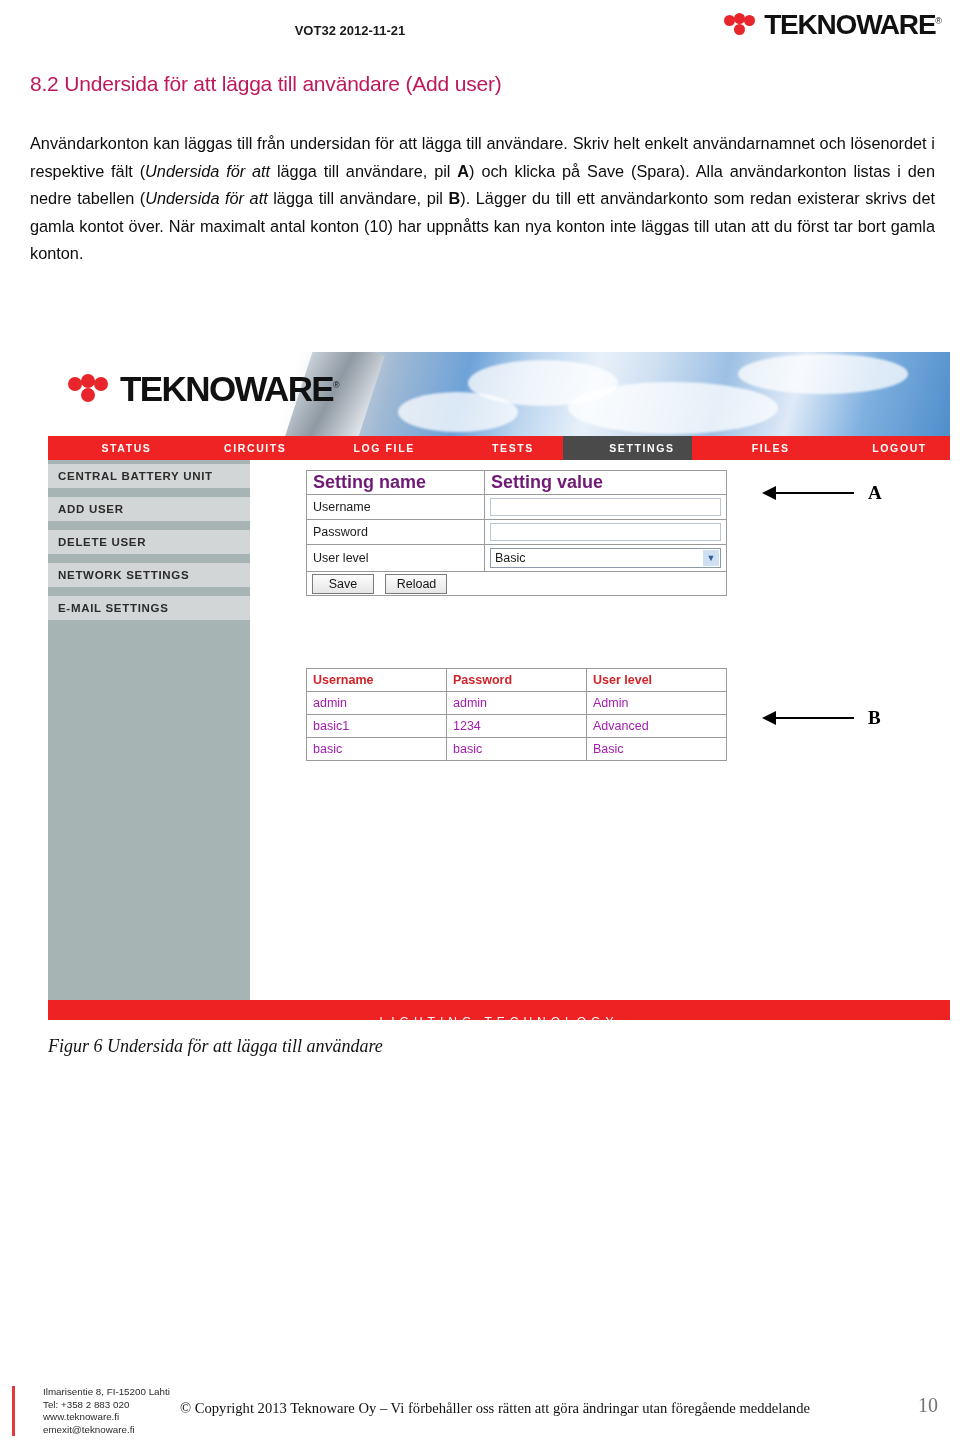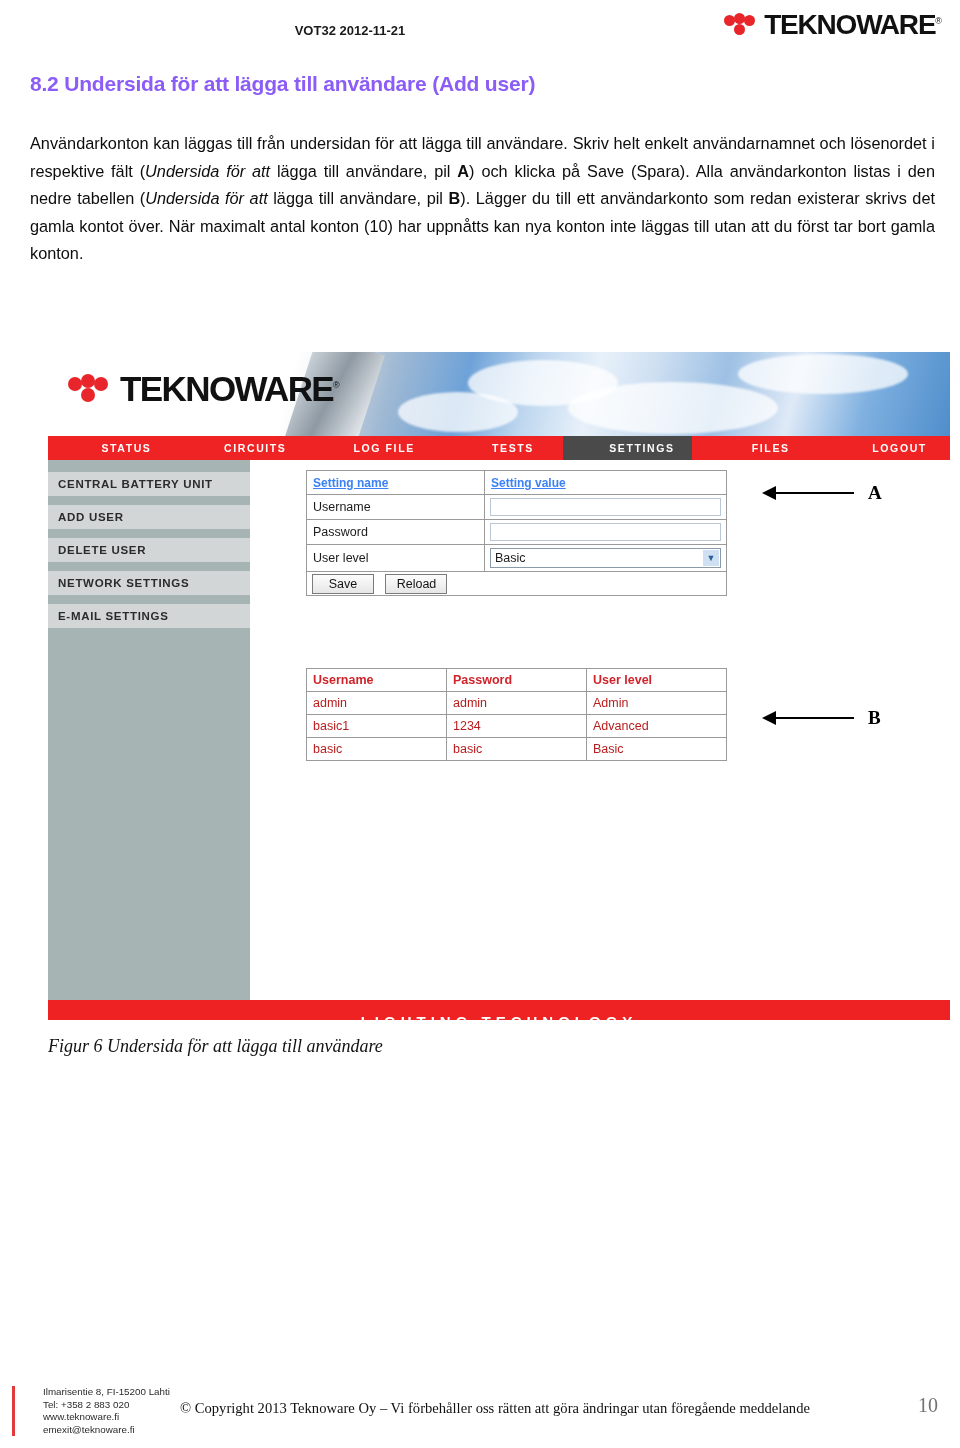--- a/index.html
+++ b/index.html
@@ -52,21 +52,21 @@
     color: #111; line-height: 1;
   }
   .brand-reg {
     font-size: 9px; vertical-align: super; font-weight: normal;
     letter-spacing: 0;
   }
 
   
   .section-heading {
     position: absolute; left: 30px; top: 58px; width: 880px;
-    font-size: 21px; font-weight: bold; color: #8b5cf6;
+    font-size: 21px; font-weight: normal; color: #be185d;
     letter-spacing: -.2px;
   }
 
   
   .body-copy {
     position: absolute; left: 30px; top: 114px; width: 905px;
     font-size: 16.3px; line-height: 27.5px; color: #0d0d0d;
     text-align: justify;
   }
   .body-copy i { font-style: italic; }
@@ -130,21 +130,21 @@
     color: #ffffff; font-size: 10.5px; font-weight: bold;
     letter-spacing: 1.6px;
     padding-left: 28px;
   }
   .fig-nav .nav-item.active { background: #4a4a4a; }
 
   
   .fig-sidebar {
     position: absolute; left: 0; top: 108px; width: 202px; height: 540px;
     background: #a7b4b4;
-    padding-top: 12px;
+    padding-top: 4px;
   }
   .side-item {
     height: 24px; margin-bottom: 9px;
     background: #d3d6d6;
     display: flex; align-items: center;
     padding-left: 10px;
     font-size: 11.5px; font-weight: bold; letter-spacing: .7px;
     color: #2b2b2b;
   }
 
@@ -164,21 +164,21 @@
   }
   .settings-table td {
     border: 1px solid #9a9a9a;
     height: 24px;
     padding: 0 6px;
     font-size: 12.5px;
     color: #1c1c1c;
     vertical-align: middle;
   }
   .settings-table td.hdr {
-    color: #3b82f6; font-weight: bold; font-size: 12px; text-decoration: underline;
+    color: #701a75; font-weight: bold; font-size: 18px;
   }
   .settings-table td.val { padding: 3px 5px; }
   .col-name { width: 178px; }
   .col-val  { width: 242px; }
 
   .txtbox {
     width: 100%; height: 18px;
     border: 1px solid #b9c6d4;
     background: #ffffff;
   }
@@ -210,33 +210,33 @@
   
   .users-table {
     position: absolute; left: 42px; top: 208px;
     width: 420px;
     border-collapse: collapse;
     table-layout: fixed;
   }
   .users-table td {
     border: 1px solid #9a9a9a;
     height: 23px; padding: 0 6px;
-    font-size: 12.5px; color: #b91c1c;
+    font-size: 12.5px; color: #a21caf;
   }
   .users-table td.hdr { color: #d0242b; font-weight: bold; }
   .u-col { width: 140px; }
 
   
   .fig-footer-strip {
     position: absolute; left: 0; top: 648px; width: 902px; height: 20px;
     background: #ee2222;
     display: flex; align-items: center; justify-content: center;
   }
   .fig-footer-strip span {
-    color: #ffffff; font-size: 15px; font-weight: bold; letter-spacing: 5px; margin-top: 23px;
+    color: #ffffff; font-size: 12px; font-weight: normal; letter-spacing: 5px; margin-top: 23px;
   }
 
   
   .annot { position: absolute; display: flex; align-items: center; }
   .annot .shaft { height: 2px; background: #000; }
   .annot .head {
     width: 0; height: 0;
     border-top: 7px solid transparent;
     border-bottom: 7px solid transparent;
     border-right: 14px solid #000;

